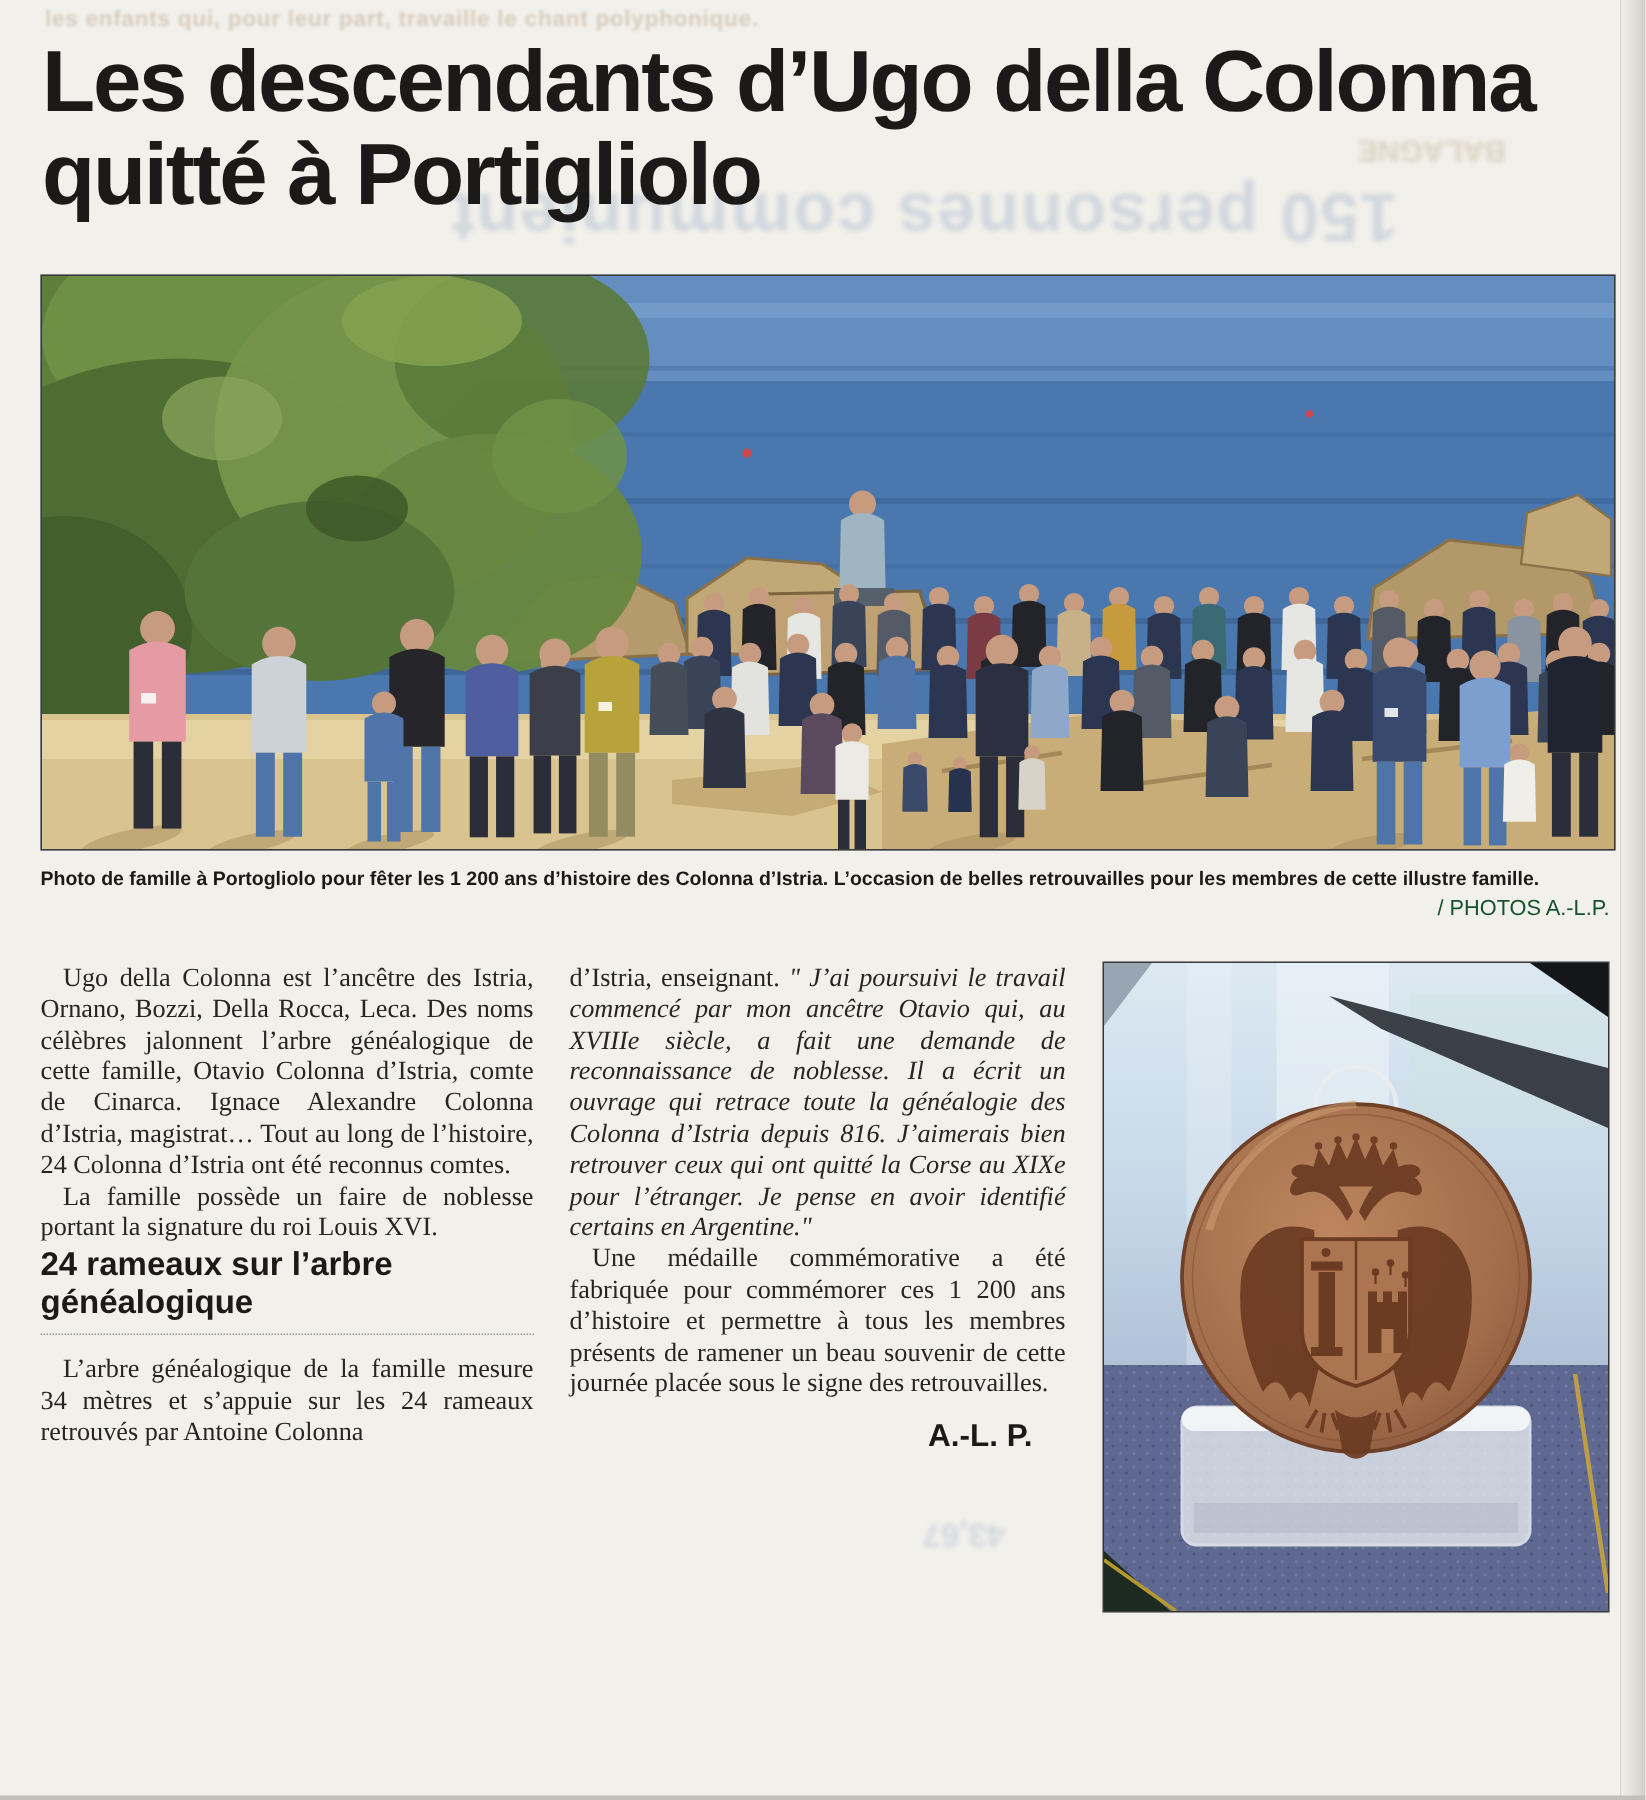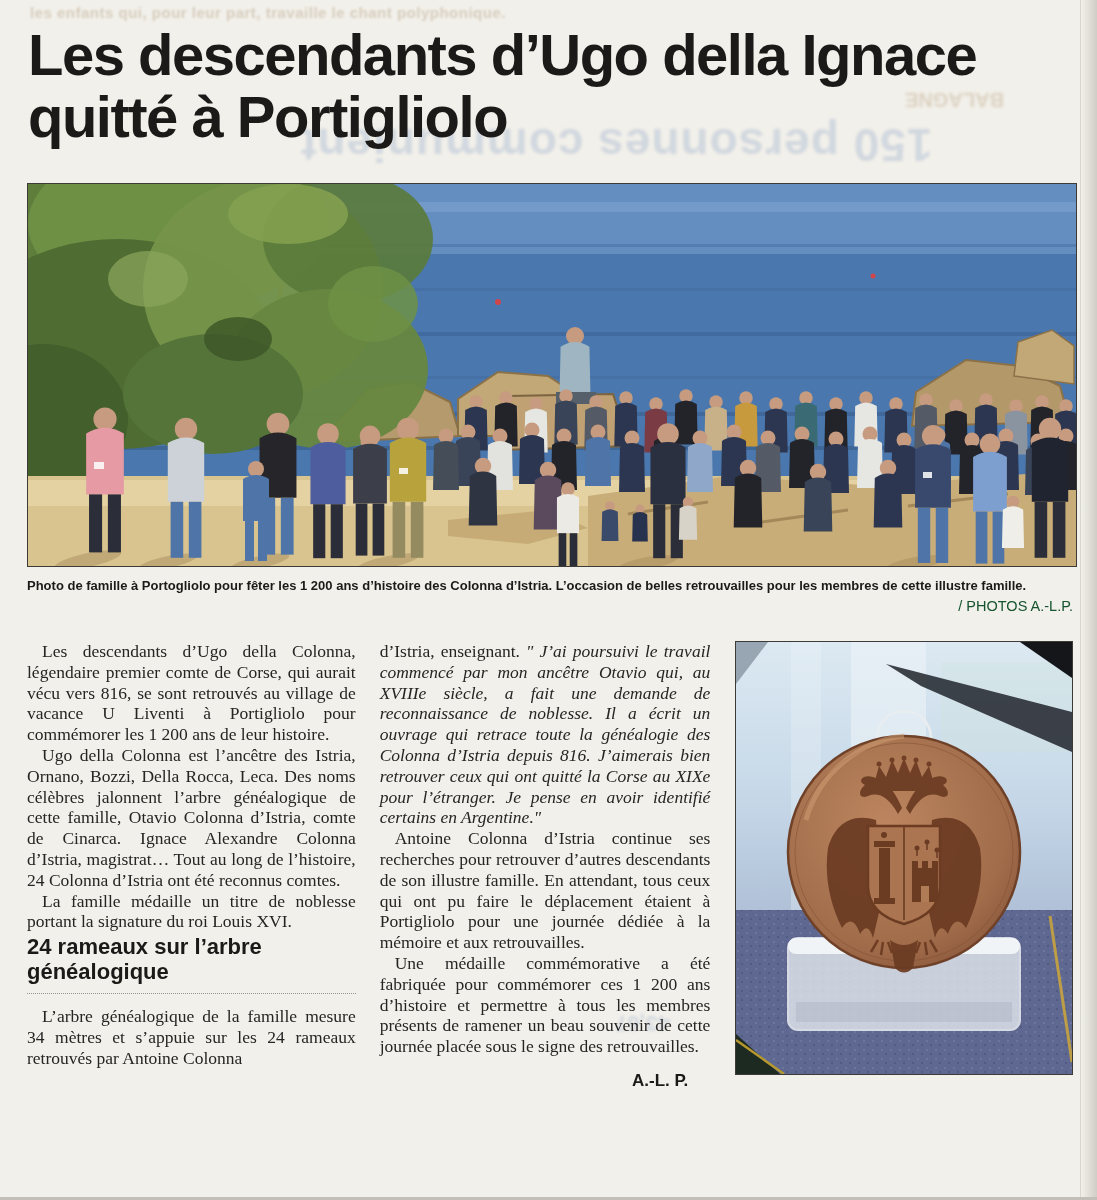--- a/index.html
+++ b/index.html
@@ -43,37 +43,37 @@
   .col3{width:341px;}
   .article p{margin:0;font-size:17.5px;line-height:20.8px;text-align:justify;
     text-indent:15px;color:#262523;}
   .article p.noindent{text-indent:0;}
   .quote{font-style:italic;}
   .subhead{font-family:"Liberation Sans", sans-serif;font-weight:bold;
     font-size:22px;line-height:25px;color:#1b1a18;margin:2px 0 0 0;
     padding-bottom:9px;border-bottom:1px dotted #9a968e;}
   .after-rule{margin-top:12px !important;}
   .signature{font-family:"Liberation Sans", sans-serif;font-weight:bold;
-    font-size:17px;color:#1b1a18;text-align:right;padding-right:22px;margin-top:14px;}
+    font-size:21px;color:#1b1a18;text-align:right;padding-right:22px;margin-top:14px;}
 
   .medal-frame{width:336px;height:432px;border:1px solid #3c3b38;background:#cfdeed;}
   .medal-frame svg{display:block;}
   .medal-caption{font-family:"Liberation Sans", sans-serif;font-weight:bold;
     font-size:17.5px;line-height:23px;color:#1b1a18;margin-top:9px;width:336px;}
 </style>
 </head>
 <body>
 
 <div class="bleed bleed-top">les enfants qui, pour leur part, travaille le chant polyphonique.</div>
 <div class="bleed bleed-rot bleed-head">150 personnes communient</div>
 <div class="bleed bleed-rot bleed-kicker">BALAGNE</div>
 <div class="bleed bleed-rot bleed-num">43,67</div>
 
 <div class="headline">
-  <div>Les descendants d’Ugo della Ignace</div>
+  <div>Les descendants d’Ugo della Colonna</div>
   <div>quitté à Portigliolo</div>
 </div>
 
 <div class="photo-frame">
   <svg width="1048" height="382" viewBox="0 0 1048 382" preserveAspectRatio="none">
     <defs>
       <linearGradient id="sea" x1="0" y1="0" x2="0" y2="1">
         <stop offset="0" stop-color="#6a93c4"></stop>
         <stop offset="0.45" stop-color="#4a78ae"></stop>
         <stop offset="1" stop-color="#56800f0" stop-opacity="0"></stop>
@@ -246,30 +246,28 @@
   </svg>
 </div>
 
 <div class="caption-wrap">
   <div class="caption">Photo de famille à Portogliolo pour fêter les 1&nbsp;200 ans d’histoire des Colonna d’Istria. L’occasion de belles retrouvailles pour les membres de cette illustre famille.</div>
   <div class="credit">/ PHOTOS A.-L.P.</div>
 </div>
 
 <div class="article">
   <div class="col1">
-    <p>Les descendants d’Ugo della Colonna, légendaire premier comte de Corse, qui aurait vécu vers 816, se sont retrouvés au village de vacance U Liventi à Portigliolo pour commémorer les 1&nbsp;200 ans de leur histoire.</p>
     <p>Ugo della Colonna est l’ancêtre des Istria, Ornano, Bozzi, Della Rocca, Leca. Des noms célèbres jalonnent l’arbre généalogique de cette famille, Otavio Colonna d’Istria, comte de Cinarca. Ignace Alexandre Colonna d’Istria, magistrat… Tout au long de l’histoire, 24 Colonna d’Istria ont été reconnus comtes.</p>
-    <p>La famille médaille un titre de noblesse portant la signature du roi Louis XVI.</p>
+    <p>La famille possède un faire de noblesse portant la signature du roi Louis XVI.</p>
     <h2 class="subhead">24 rameaux sur l’arbre généalogique</h2>
     <p class="after-rule">L’arbre généalogique de la famille mesure 34 mètres et s’appuie sur les 24 rameaux retrouvés par Antoine Colonna</p>
   </div>
 
   <div class="col2">
     <p class="noindent"><span>d’Istria, enseignant. </span><span class="quote">" J’ai poursuivi le travail commencé par mon ancêtre Otavio qui, au XVIIIe siècle, a fait une demande de reconnaissance de noblesse. Il a écrit un ouvrage qui retrace toute la généalogie des Colonna d’Istria depuis 816. J’aimerais bien retrouver ceux qui ont quitté la Corse au XIXe pour l’étranger. Je pense en avoir identifié certains en Argentine."</span></p>
-    <p>Antoine Colonna d’Istria continue ses recherches pour retrouver d’autres descendants de son illustre famille. En attendant, tous ceux qui ont pu faire le déplacement étaient à Portigliolo pour une journée dédiée à la mémoire et aux retrouvailles.</p>
     <p>Une médaille commémorative a été fabriquée pour commémorer ces 1&nbsp;200 ans d’histoire et permettre à tous les membres présents de ramener un beau souvenir de cette journée placée sous le signe des retrouvailles.</p>
     <div class="signature">A.-L. P.</div>
   </div>
 
   <div class="col3">
 
     <div class="medal-frame">
       <svg width="336" height="432" viewBox="0 0 336 432">
         <defs>
           <linearGradient id="mbg" x1="0" y1="0" x2="0" y2="1">

